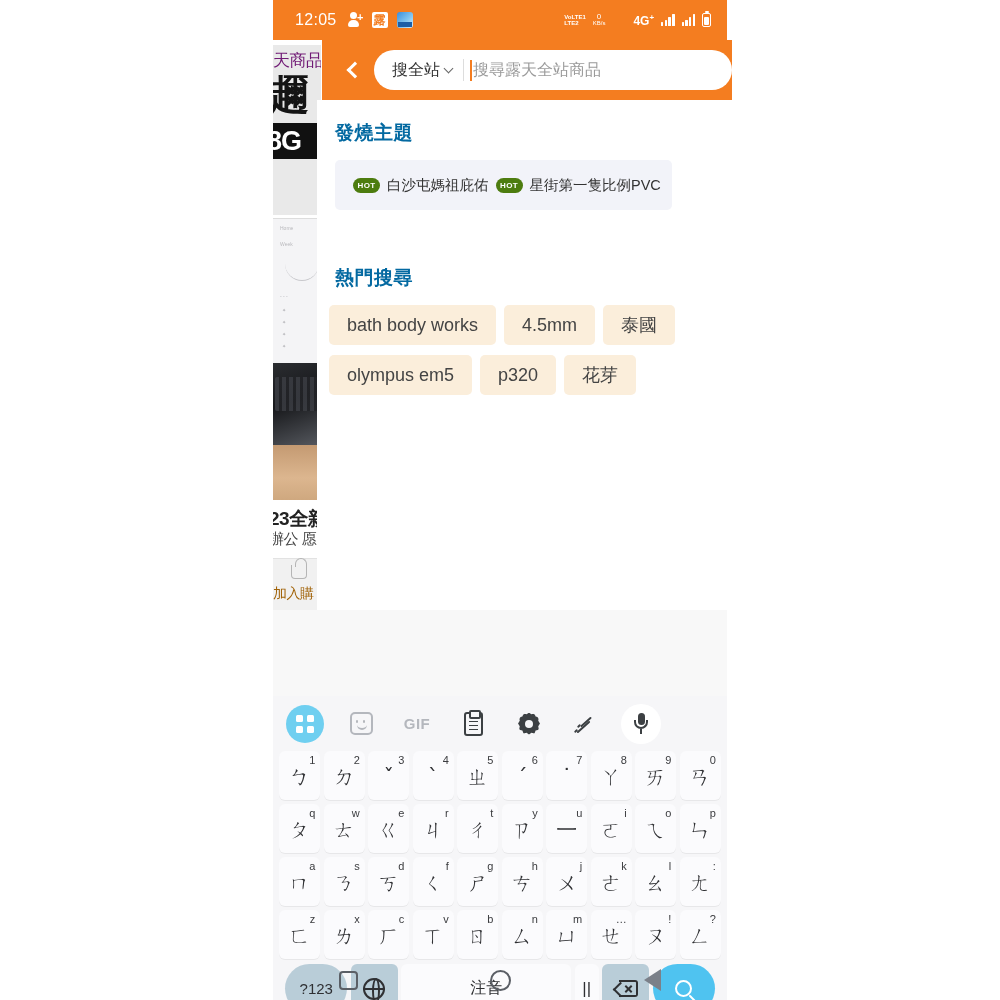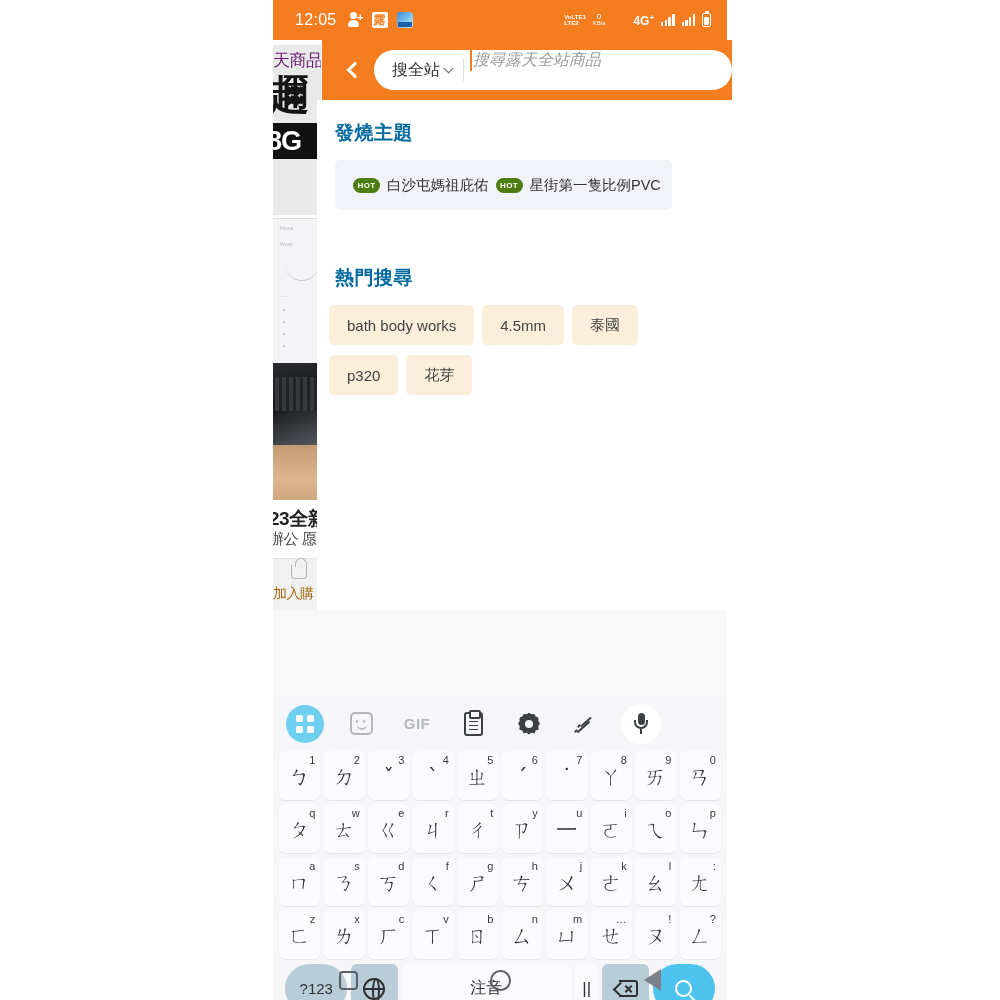--- a/index.html
+++ b/index.html
@@ -161,21 +161,21 @@
   .scope {
     display: flex; align-items: center; gap: 5px;
     padding: 0 11px 0 18px; height: 40px; cursor: pointer; flex-shrink: 0;
   }
   .scope-label { font-size: 16px; color: #333; white-space: nowrap; }
   .chev-down {
     width: 7px; height: 7px; border-right: 1.6px solid #666; border-bottom: 1.6px solid #666;
     transform: rotate(45deg); margin-top: -3px;
   }
   .scope-div { width:1px; height:22px; background:#ddd; flex-shrink:0; }
-  .sinput-wrap { position: relative; flex:1; height:40px; display:flex; align-items:flex-start;font-style:italic; }
+  .sinput-wrap { position: relative; flex:1; height:40px; display:flex; align-items:center; }
   .caret {
     width: 2px; height: 21px; background: #f47d20; margin-left: 6px; flex-shrink:0;
   }
   .sinput {
     font-size: 16px; color: #9b9b9b; white-space: nowrap; margin-left: 1px;
   }
 
   
   .panel {
     position: absolute; left: 317px; top: 100px; width: 410px; height: 510px;
@@ -204,21 +204,21 @@
     transform: rotate(18deg); z-index:-1;
   }
   .topic-txt { font-size: 14.5px; color: #333; white-space: nowrap; }
   .pop-title { position: absolute; left: 18px; top: 165px; }
 
   .tagrows { position: absolute; left: 12px; top: 205px; width: 398px; }
   .tagrow { display: flex; gap: 8px; margin-bottom: 10px; }
   .tag {
     background: #fbeedb; border-radius: 5px; height: 40px;
     display: flex; align-items: center; justify-content: center;
-    padding: 0 18px; font-size: 15px; color: #444; white-space: nowrap;
+    padding: 0 18px; font-size: 18px; color: #444; white-space: nowrap;
     cursor: pointer;
   }
 
   
   .gap {
     position: absolute; left: 273px; top: 610px; width: 454px; height: 86px;
     background: #f8f8f8;
   }
 
   
@@ -441,20 +441,21 @@
 
     <div class="sec-title pop-title">熱門搜尋</div>
 
     <div class="tagrows">
       <div class="tagrow">
         <div class="tag">bath body works</div>
         <div class="tag">4.5mm</div>
         <div class="tag">泰國</div>
       </div>
       <div class="tagrow">
+        <div class="tag">olympus em5</div>
         <div class="tag">p320</div>
         <div class="tag">花芽</div>
       </div>
     </div>
   </div>
 
   <div class="gap"></div>
 
   <div class="keyboard">
     <div class="kb-toolbar">

